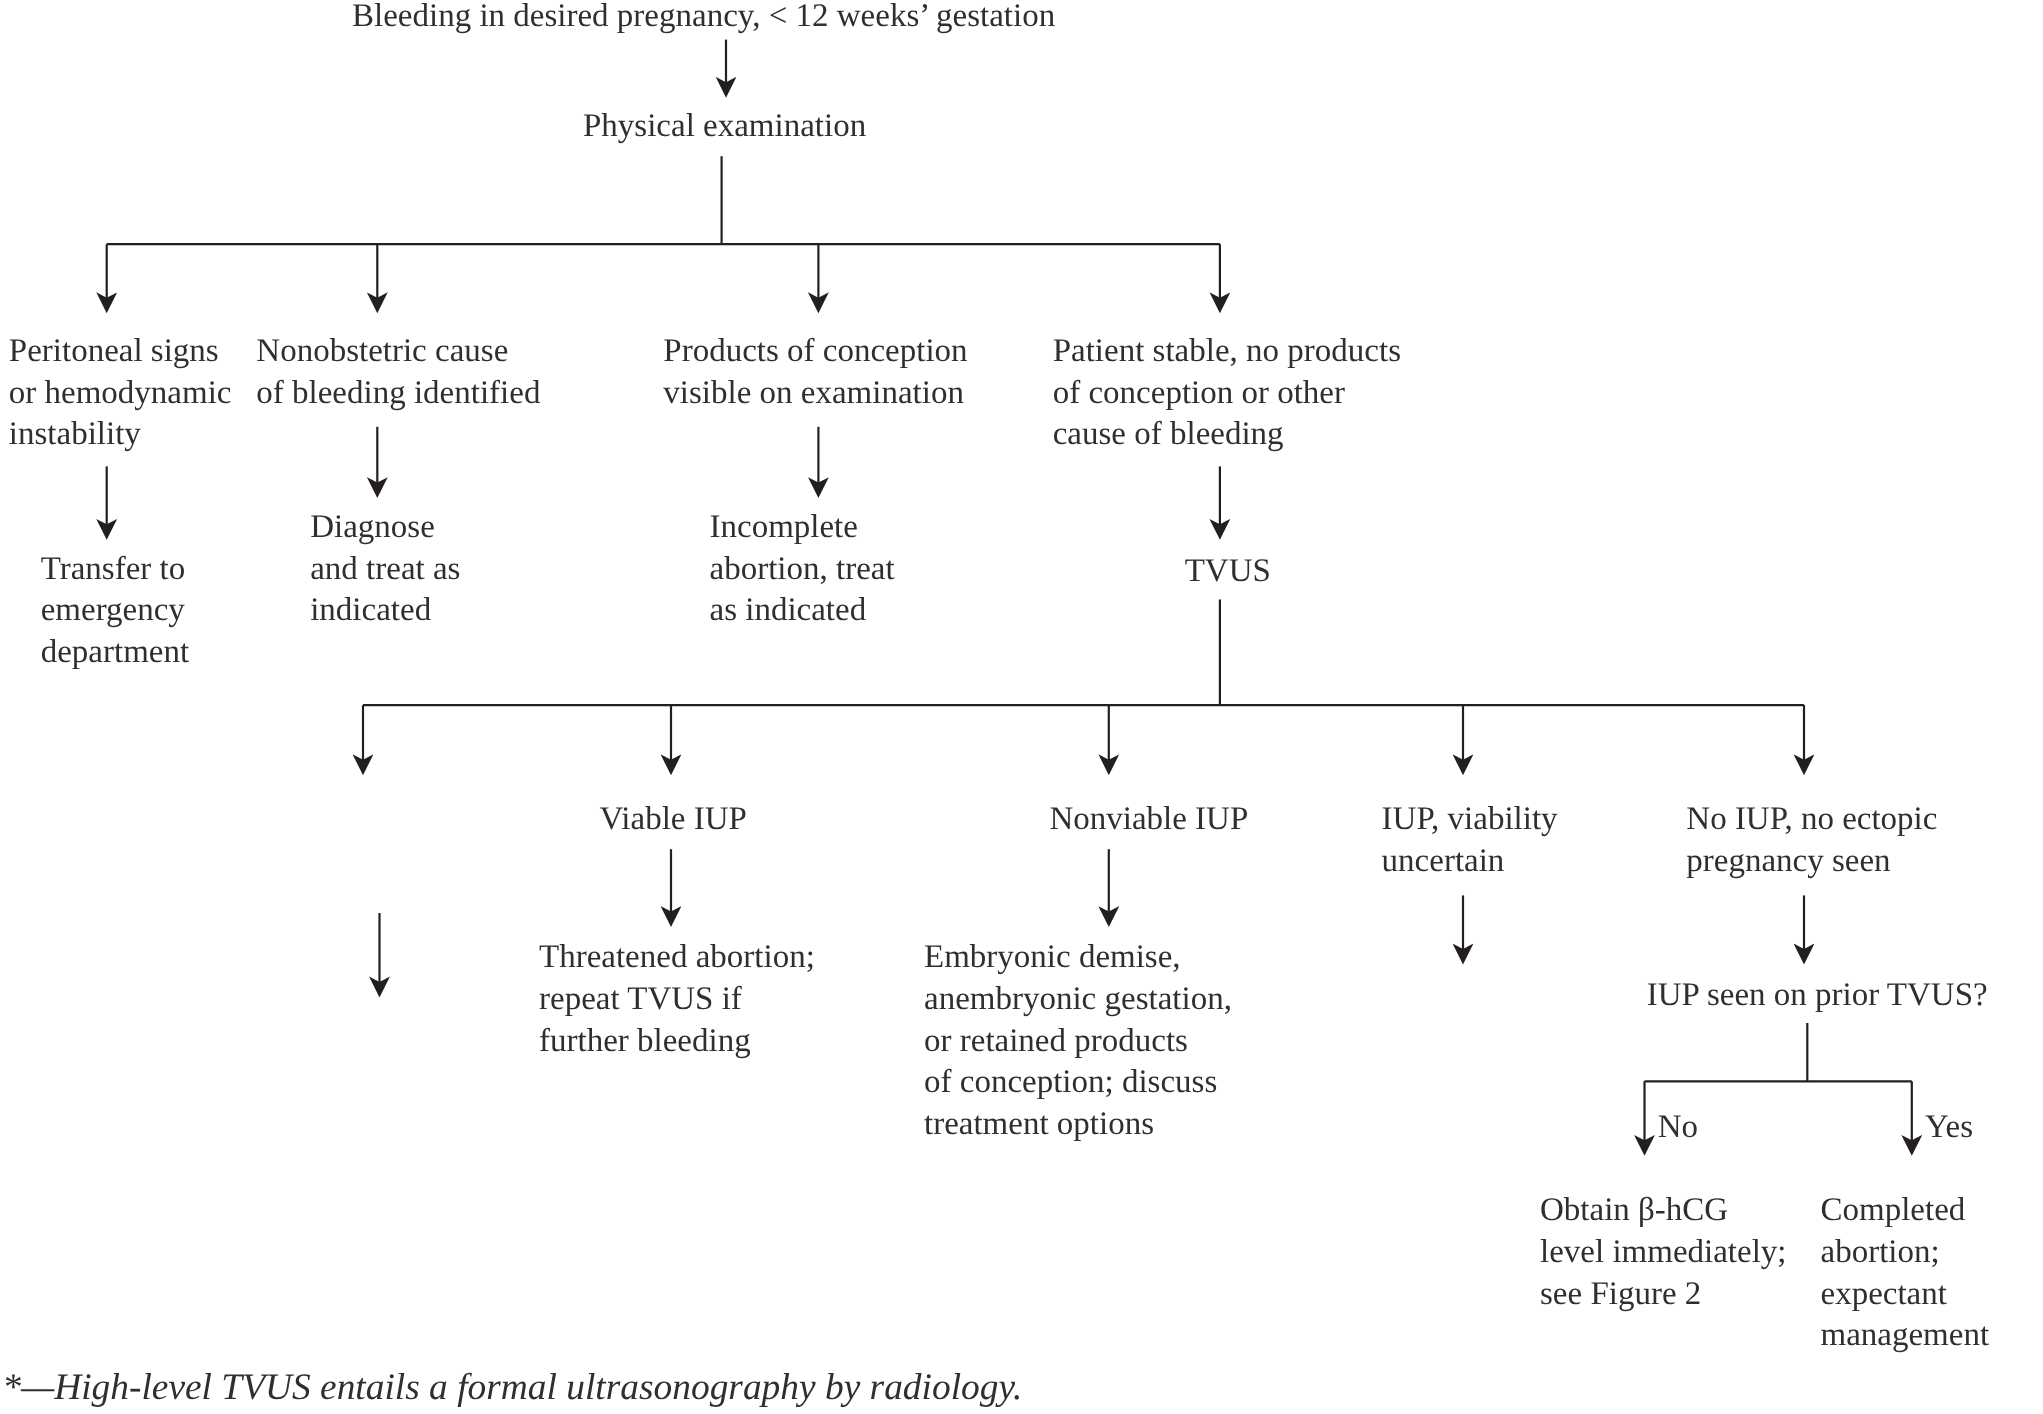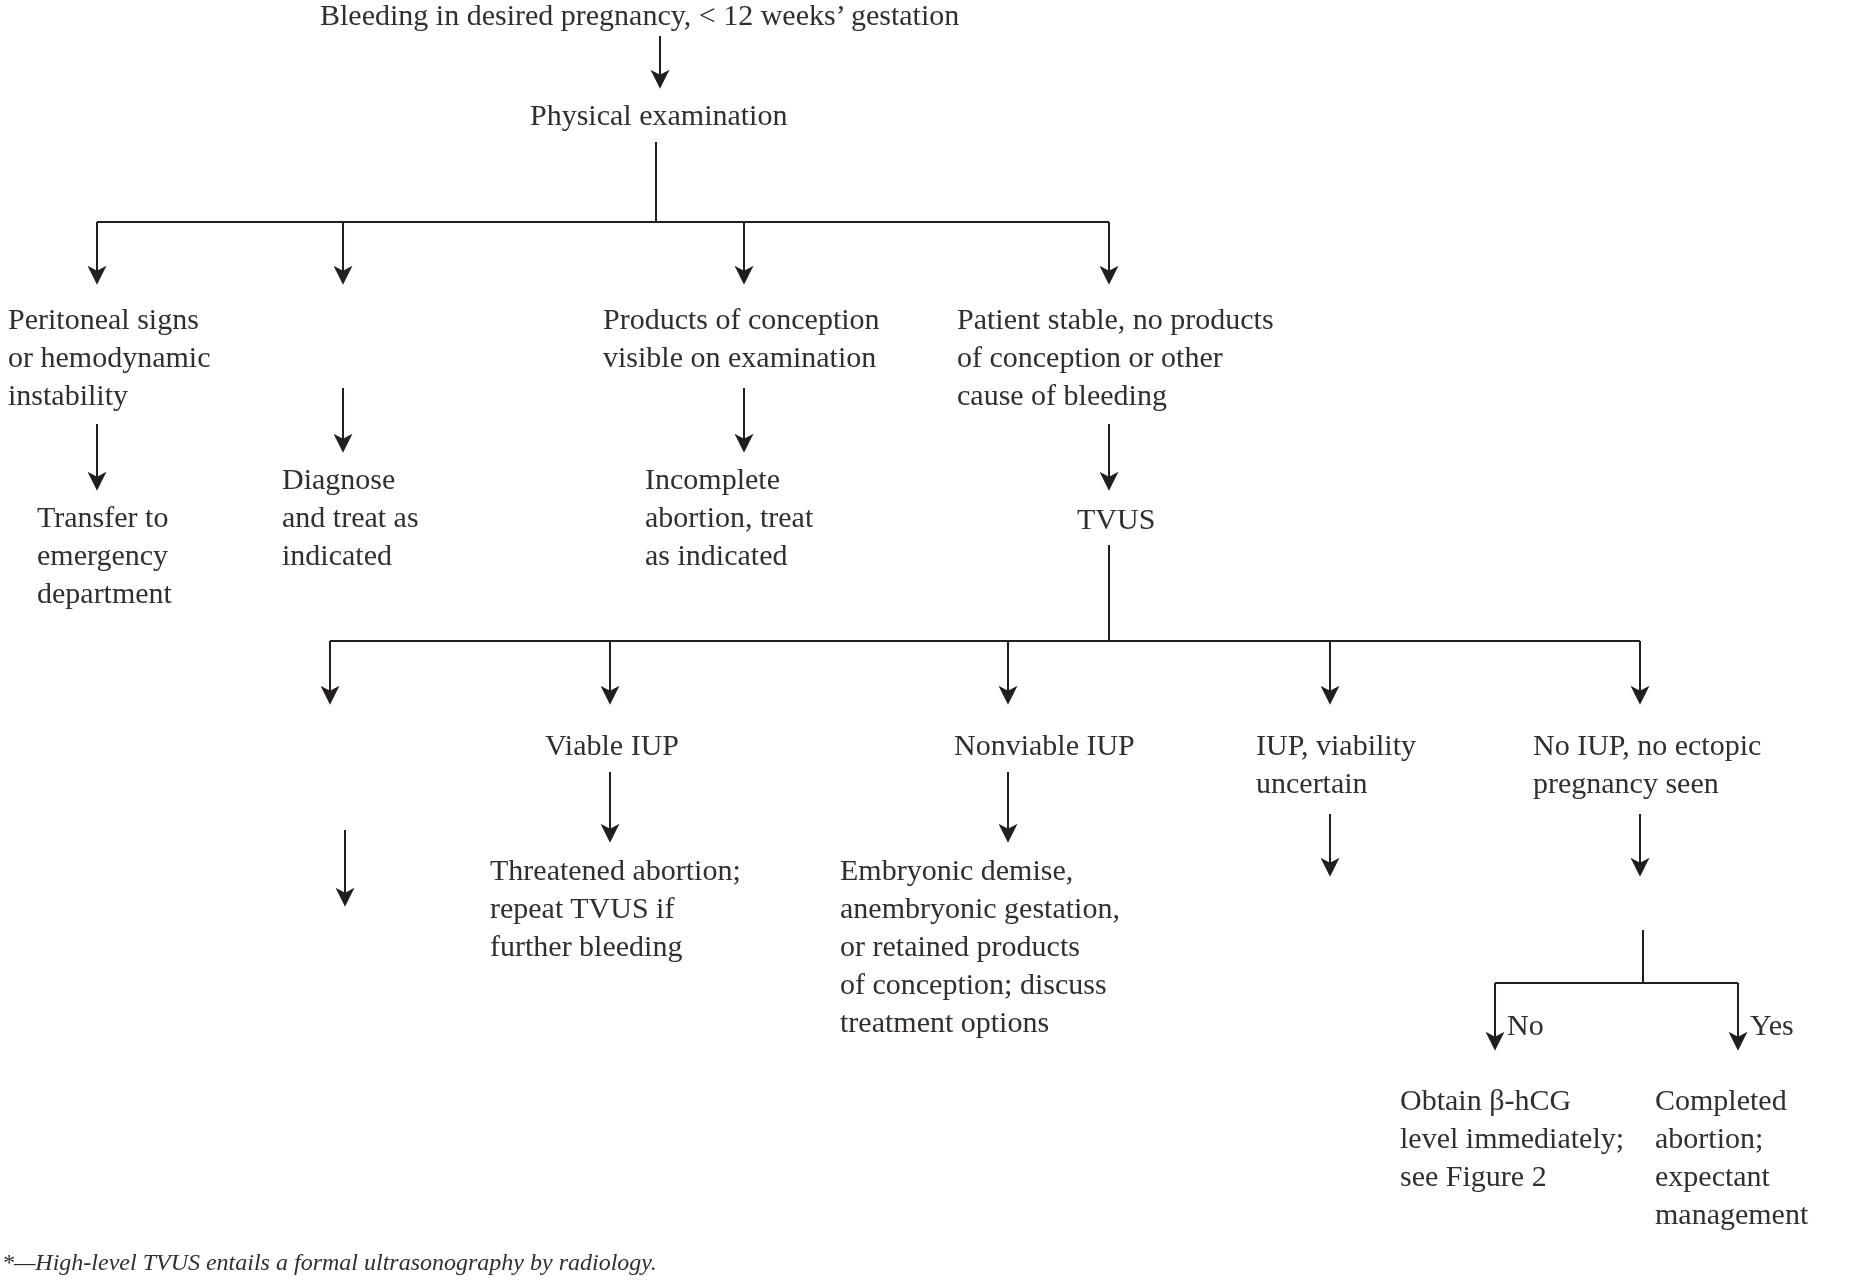--- a/index.html
+++ b/index.html
@@ -14,21 +14,21 @@
   .node{
     position:absolute;
     font-size:30px;
     line-height:38px;
     white-space:pre-line;
     color:#322e2f;
     letter-spacing:0px;
   }
   .footnote{
     position:absolute;
-    font-size:24px;
+    font-size:34px;
     line-height:36px;
     font-style:italic;
     color:#322e2f;
     white-space:pre;
   }
   #wires{position:absolute;left:0;top:0;}
   .wire{stroke:#231f20;stroke-width:2;fill:none;}
   
   #n-title{left:320px;top:-4px}
   #n-physexam{left:530px;top:96px}
@@ -102,20 +102,22 @@
     <path class="wire" d="M1495,983 V1046" marker-end="url(#ah)"></path>
     <path class="wire" d="M1738,983 V1046" marker-end="url(#ah)"></path>
   </svg>
 
   <div class="node" id="n-title">Bleeding in desired pregnancy, &lt; 12 weeks’ gestation</div>
   <div class="node" id="n-physexam">Physical examination</div>
 
   <div class="node" id="n-l1a">Peritoneal signs
 or hemodynamic
 instability</div>
+  <div class="node" id="n-l1b">Nonobstetric cause
+of bleeding identified</div>
   <div class="node" id="n-l1c">Products of conception
 visible on examination</div>
   <div class="node" id="n-l1d">Patient stable, no products
 of conception or other
 cause of bleeding</div>
 
   <div class="node" id="n-out1">Transfer to
 emergency
 department</div>
   <div class="node" id="n-out2">Diagnose
@@ -134,20 +136,21 @@
 pregnancy seen</div>
 
   <div class="node" id="n-out5">Threatened abortion;
 repeat TVUS if
 further bleeding</div>
   <div class="node" id="n-out6">Embryonic demise,
 anembryonic gestation,
 or retained products
 of conception; discuss
 treatment options</div>
+  <div class="node" id="n-out8">IUP seen on prior TVUS?</div>
 
   <div class="node" id="n-no">No</div>
   <div class="node" id="n-yes">Yes</div>
 
   <div class="node" id="n-out9">Obtain β-hCG
 level immediately;
 see Figure 2</div>
   <div class="node" id="n-out10">Completed
 abortion;
 expectant

